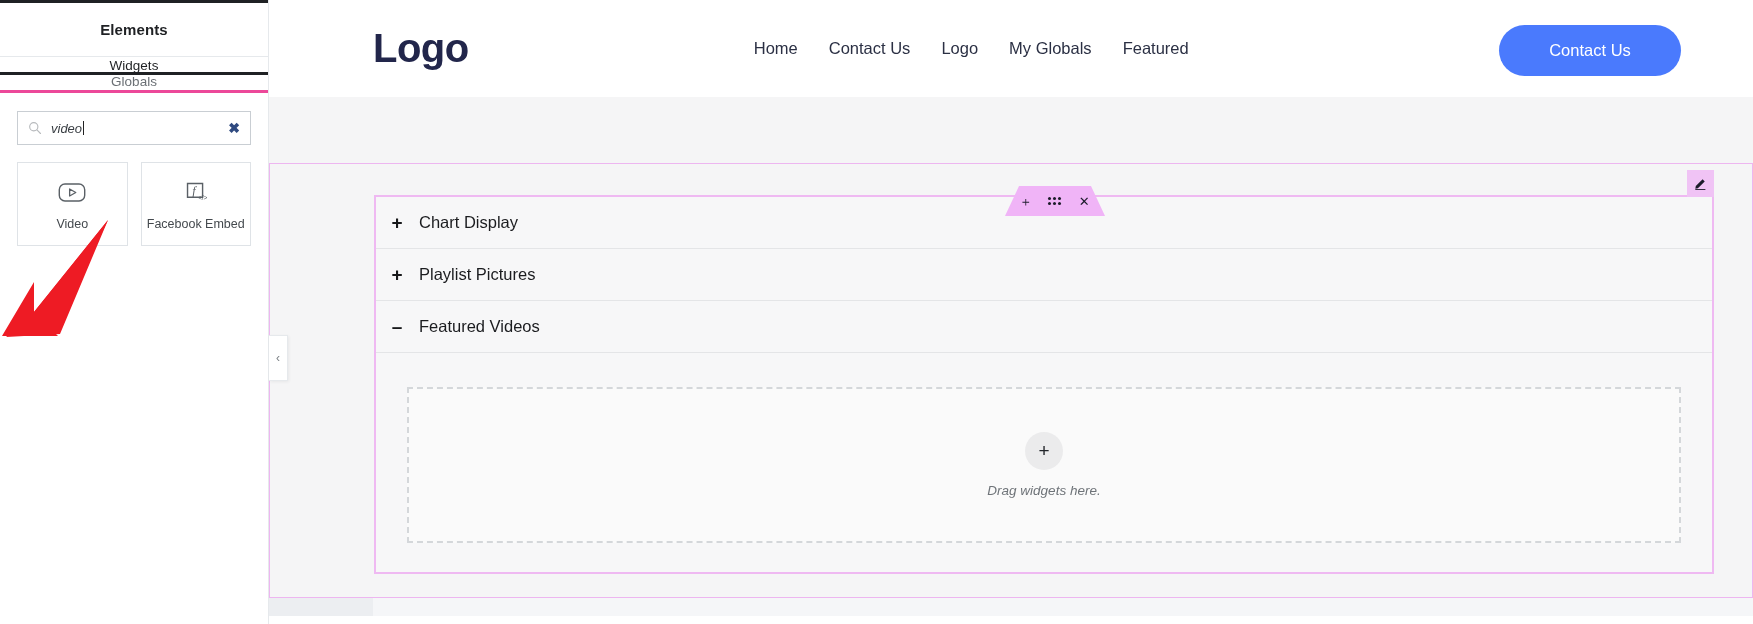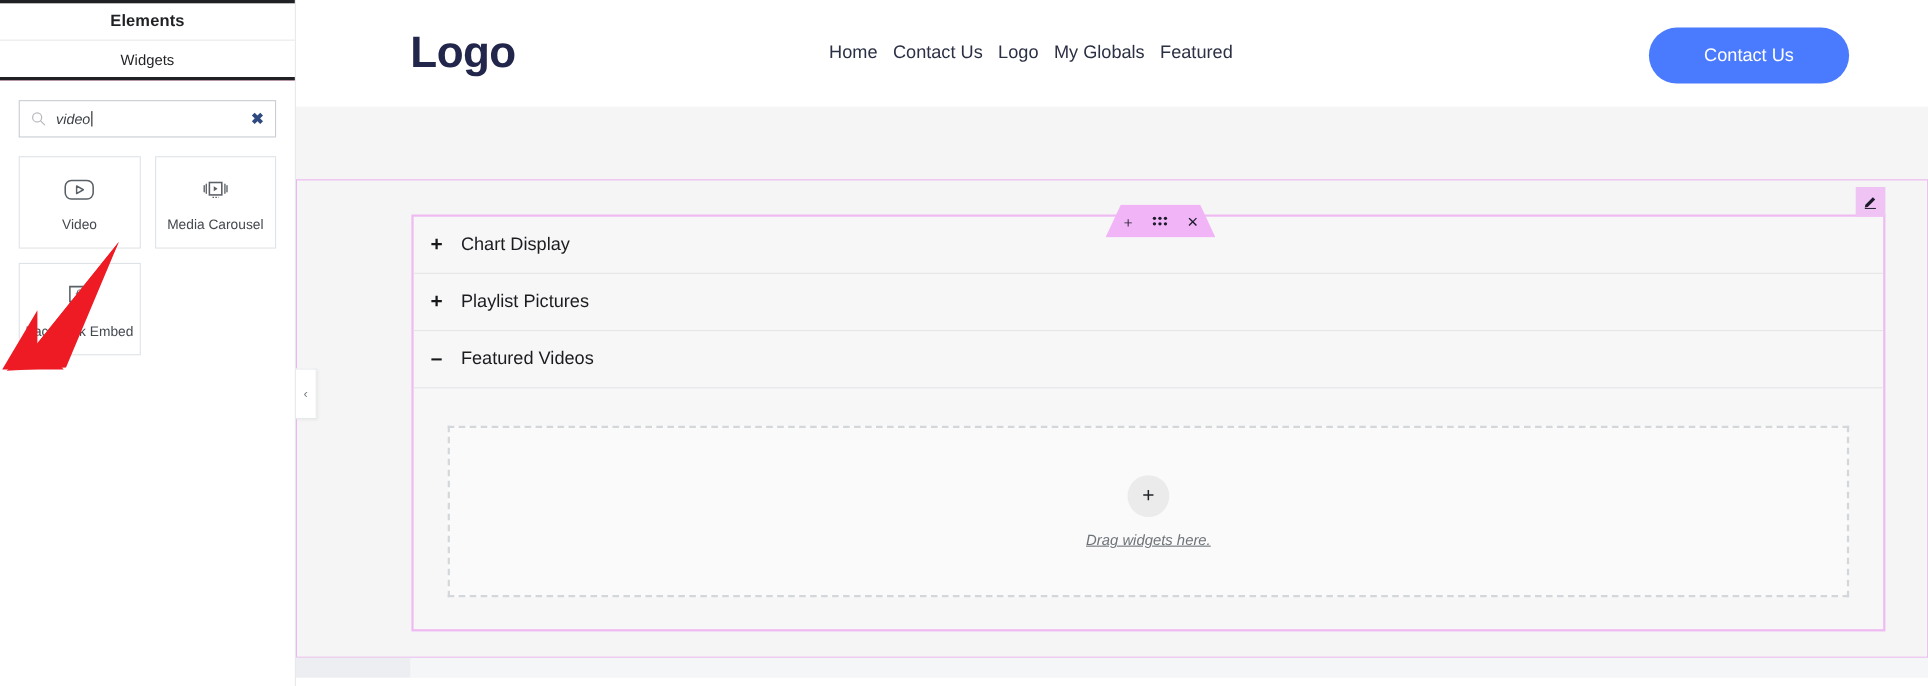--- a/index.html
+++ b/index.html
@@ -16,29 +16,29 @@
     position: relative;
     width: 269px; height: 624px;
     background: #ffffff;
     border-right: 1px solid #e6e9ec;
     display: flex; flex-direction: column;
     flex: 0 0 269px;
     z-index: 40;
   }
   #panel-top-rule { height: 3px; background: #1f2124; width: 100%; }
   #panel-header {
-    height: 34px;
+    height: 54px;
     display: flex; align-items: center; justify-content: center;
     border-bottom: 1px solid #e6e9ec;
   }
   #panel-header .title {
     font-size: 15px; font-weight: bold; color: #1f2124;
     letter-spacing: .1px;
   }
-  #panel-tabs { display: flex; height: 36px; border-bottom: 1px solid #ec4899; flex-direction: column; }
+  #panel-tabs { display: flex; height: 36px; border-bottom: 3px solid #ec4899; flex-direction: column; }
   .panel-tab {
     flex: 1; display: flex; align-items: center; justify-content: center;
     font-size: 13.5px; color: #6b7075; position: relative; cursor: pointer;
     user-select: none;
   }
   .panel-tab.active { color: #1f2124; }
   .panel-tab.active::after {
     content: ""; position: absolute; left: 0; right: 0; bottom: -1px;
     height: 3px; background: #1f2124;
   }
@@ -112,21 +112,21 @@
     height: 97px; background: #ffffff;
     display: flex; align-items: center;
     padding: 0 0 0 104px;
     position: relative;
   }
   #logo {
     font-size: 40px; font-weight: bold; color: #22264b;
     letter-spacing: -.5px;
   }
   #site-nav {
-    display: flex; align-items: flex-start; gap: 14px;
+    display: flex; align-items: flex-start; gap: 31px;
     margin-left: 285px;
   }
   #site-nav a {
     font-size: 16.5px; color: #2b3044; text-decoration: none; white-space: nowrap;
   }
   #cta-button {
     position: absolute; right: 72px; top: 25px;
     width: 182px; height: 51px; border-radius: 26px;
     background: #4a7afd; color: #ffffff;
     display: flex; align-items: center; justify-content: center;
@@ -192,21 +192,21 @@
     display: flex; flex-direction: column;
     align-items: center; justify-content: center;
     background: #fafafa;
   }
   #drop-plus {
     width: 38px; height: 38px; border-radius: 50%;
     background: #ebebec; color: #22252a;
     display: flex; align-items: center; justify-content: center;
     font-size: 19px; cursor: pointer; margin-bottom: 13px;
   }
-  #drop-text { font-size: 13.5px; font-style: italic; color: #6e7378; text-decoration: underline; }
+  #drop-text { font-size: 13.5px; font-style: italic; color: #6e7378; }
 
   #canvas-bottom-strip {
     position:absolute; left:0; right:0; bottom:0; height:26px; background:#f5f6f8;
   }
   #canvas-bottom-strip .gutter {
     position:absolute; left:0; top:0; width:104px; height:26px; background:#eceef1;
   }
 </style>
 </head>
 <body>
@@ -216,20 +216,23 @@
   <aside id="panel">
     <div id="panel-top-rule"></div>
 
     <div id="panel-header">
       <div class="title">Elements</div>
     </div>
 
     <div id="panel-tabs">
       <div class="panel-tab active">
         <span>Widgets</span>
+      </div>
+      <div class="panel-tab">
+        <span>Globals</span>
       </div>
     </div>
 
     <div id="search-wrap">
       <div id="search-box">
         <span class="s-icon">
           <svg viewBox="0 0 16 16" width="14" height="14">
               <circle cx="6.6" cy="6.6" r="4.7" fill="none" stroke="#7d8287" stroke-width="1.3"></circle>
               <line x1="10.2" y1="10.2" x2="14.3" y2="14.3" stroke="#7d8287" stroke-width="1.3" stroke-linecap="round"></line>
             </svg>
@@ -244,32 +247,20 @@
       <div class="widget-card">
         <span class="w-icon">
           <svg viewBox="0 0 34 26" width="32" height="25">
             <rect x="3.5" y="4" width="27" height="18" rx="6" ry="6" fill="none" stroke="#5a6066" stroke-width="1.5"></rect>
             <path d="M14.5 9.3 L21 13 L14.5 16.7 Z" fill="none" stroke="#5a6066" stroke-width="1.4" stroke-linejoin="round"></path>
           </svg>
         </span>
         <span class="w-label">Video</span>
       </div>
 
-      <div class="widget-card">
-        <span class="w-icon">
-          <svg viewBox="0 0 34 26" width="32" height="25">
-            <rect x="11" y="6" width="12" height="12" fill="none" stroke="#5a6066" stroke-width="1.5"></rect>
-            <path d="M15.2 9.5 L19 12 L15.2 14.5 Z" fill="#5a6066"></path>
-            <path d="M8 7.5 L8 16.5 M6 9 L6 15" stroke="#5a6066" stroke-width="1.3" stroke-linecap="round"></path>
-            <path d="M26 7.5 L26 16.5 M28 9 L28 15" stroke="#5a6066" stroke-width="1.3" stroke-linecap="round"></path>
-            <path d="M14 20.3 L20 20.3" stroke="#5a6066" stroke-width="1.1" stroke-dasharray="1.4 1.4"></path>
-          </svg>
-        </span>
-        <span class="w-label">Media Carousel</span>
-      </div>
 
       <div class="widget-card">
         <span class="w-icon">
           <svg viewBox="0 0 34 26" width="32" height="25">
             <path d="M8 3.5 L24 3.5 L24 18 L8 18 Z" fill="none" stroke="#5a6066" stroke-width="1.5"></path>
             <text x="13" y="15.5" font-family="Liberation Serif, serif" font-size="13" font-style="italic" fill="#5a6066">f</text>
             <text x="19" y="21" font-family="Liberation Sans, sans-serif" font-size="7" fill="#5a6066">&lt;/&gt;</text>
           </svg>
         </span>
         <span class="w-label">Facebook Embed</span>

